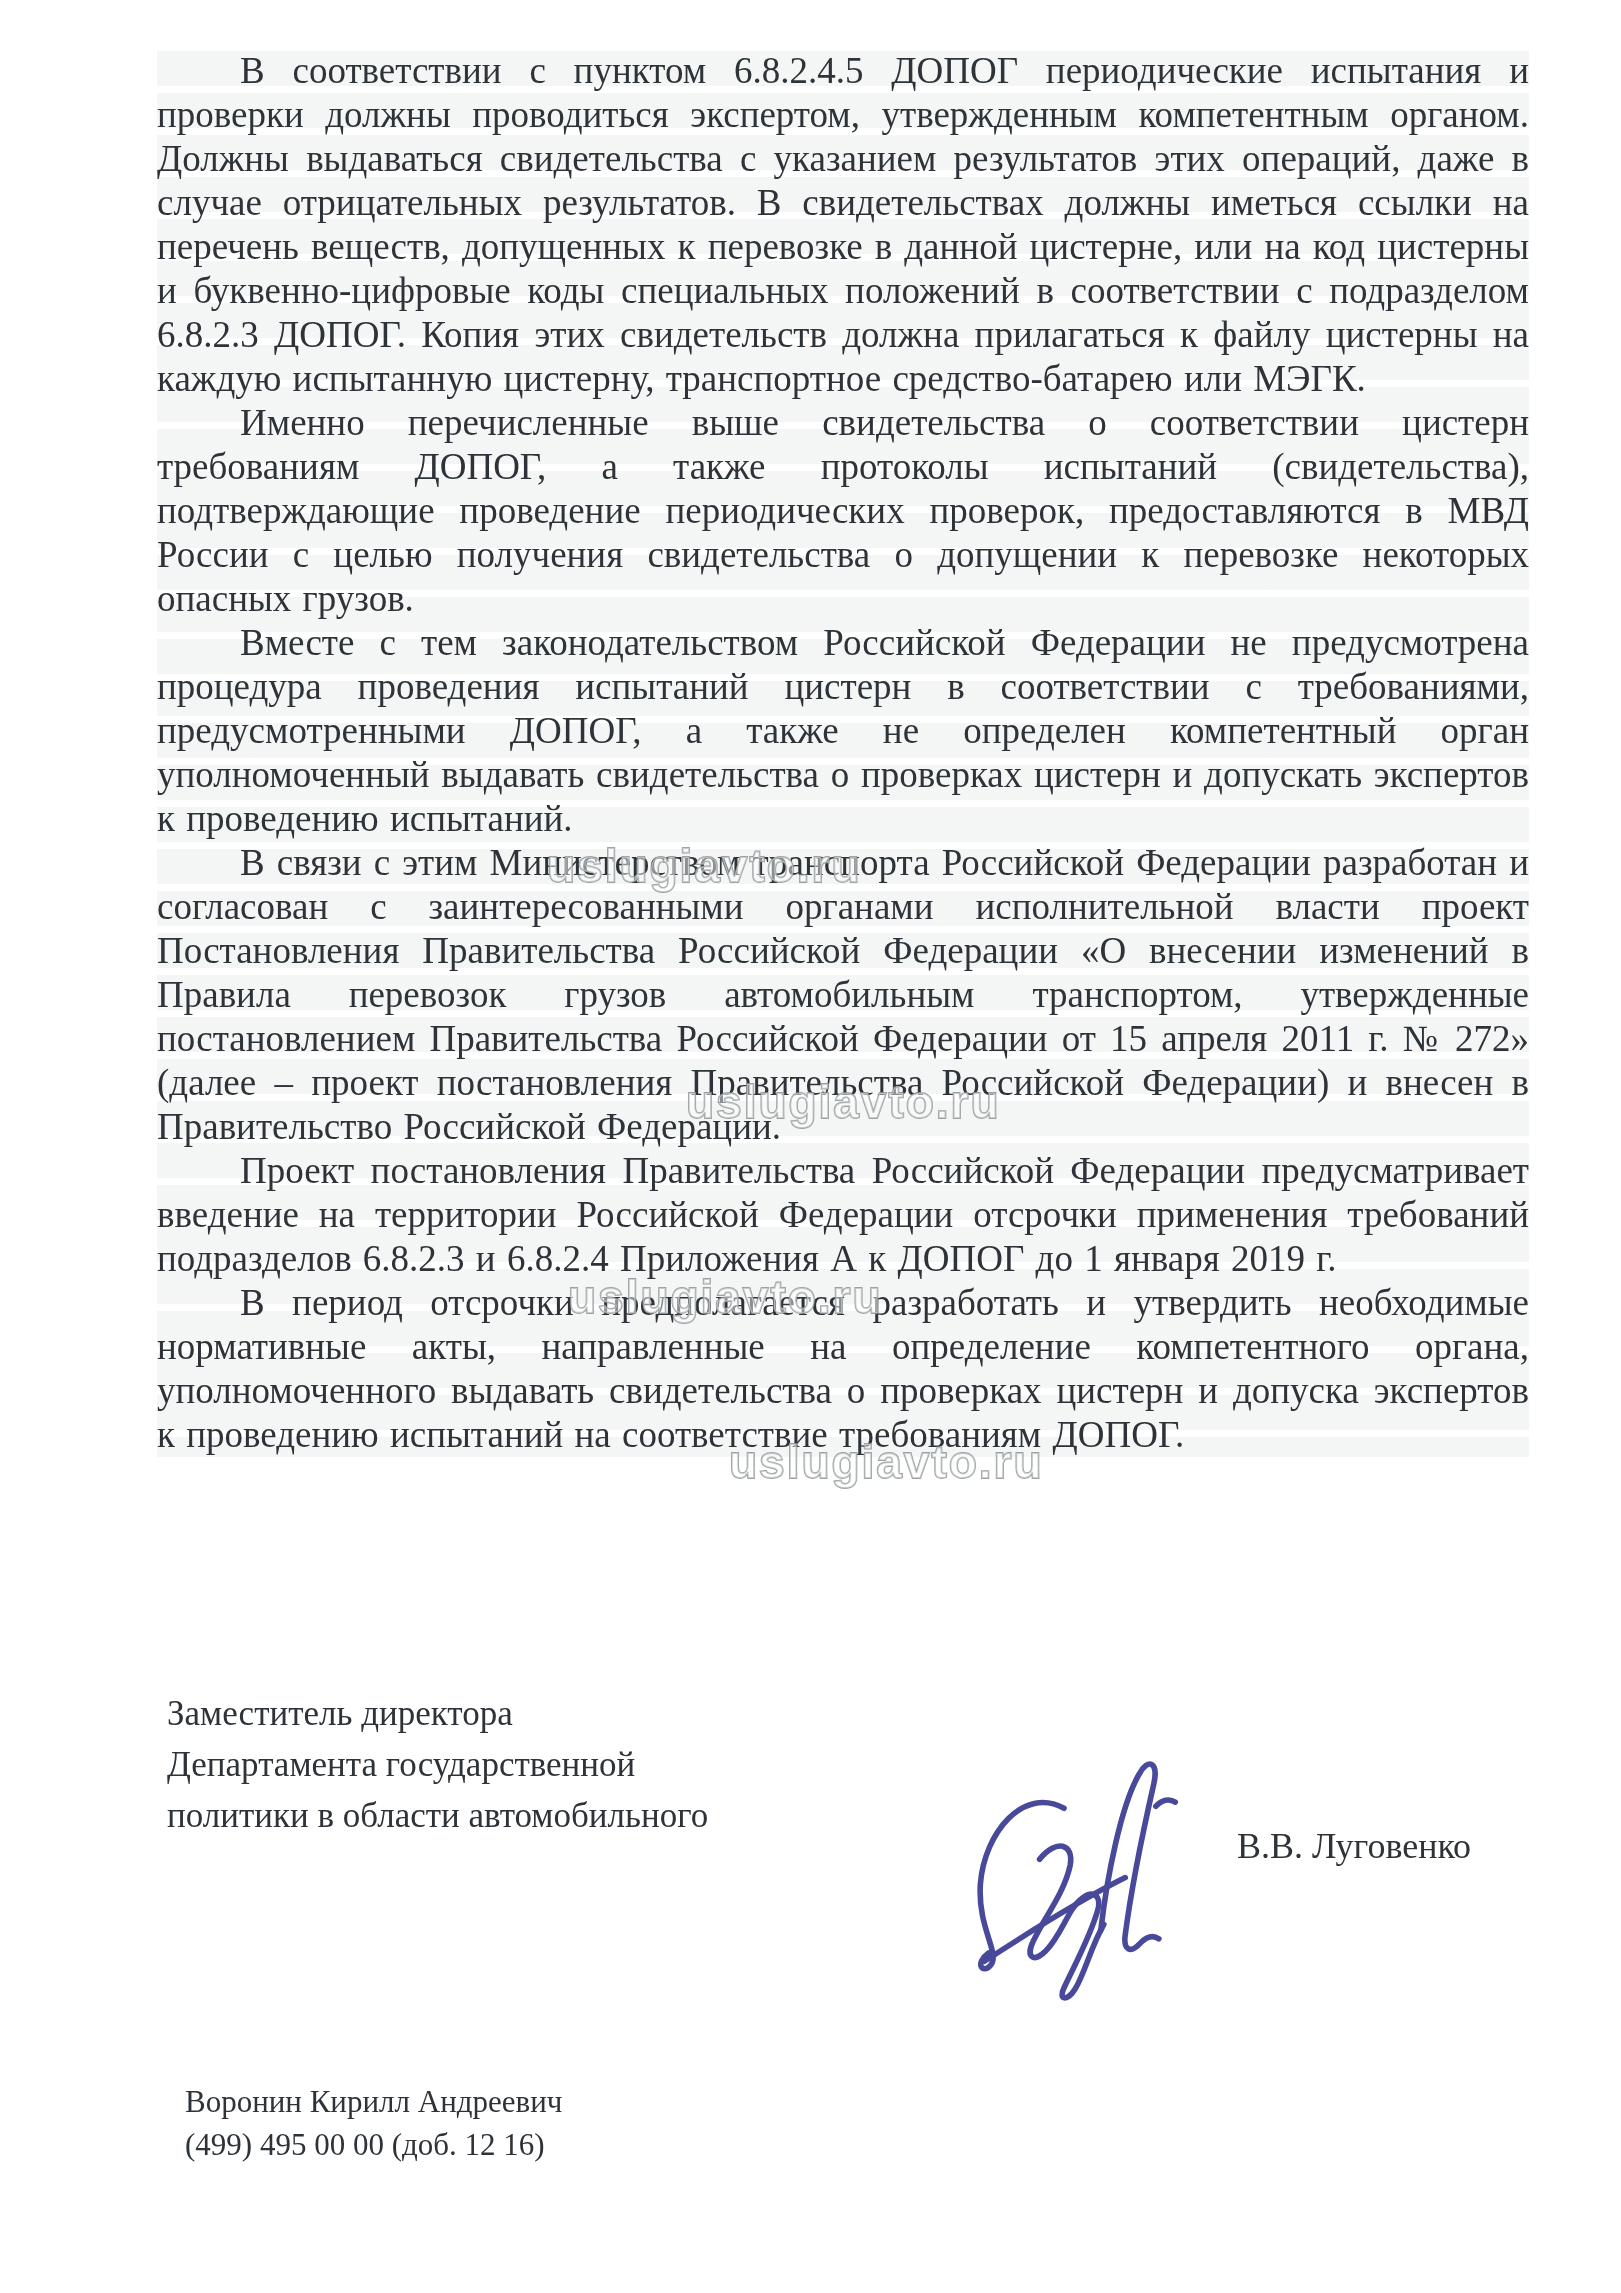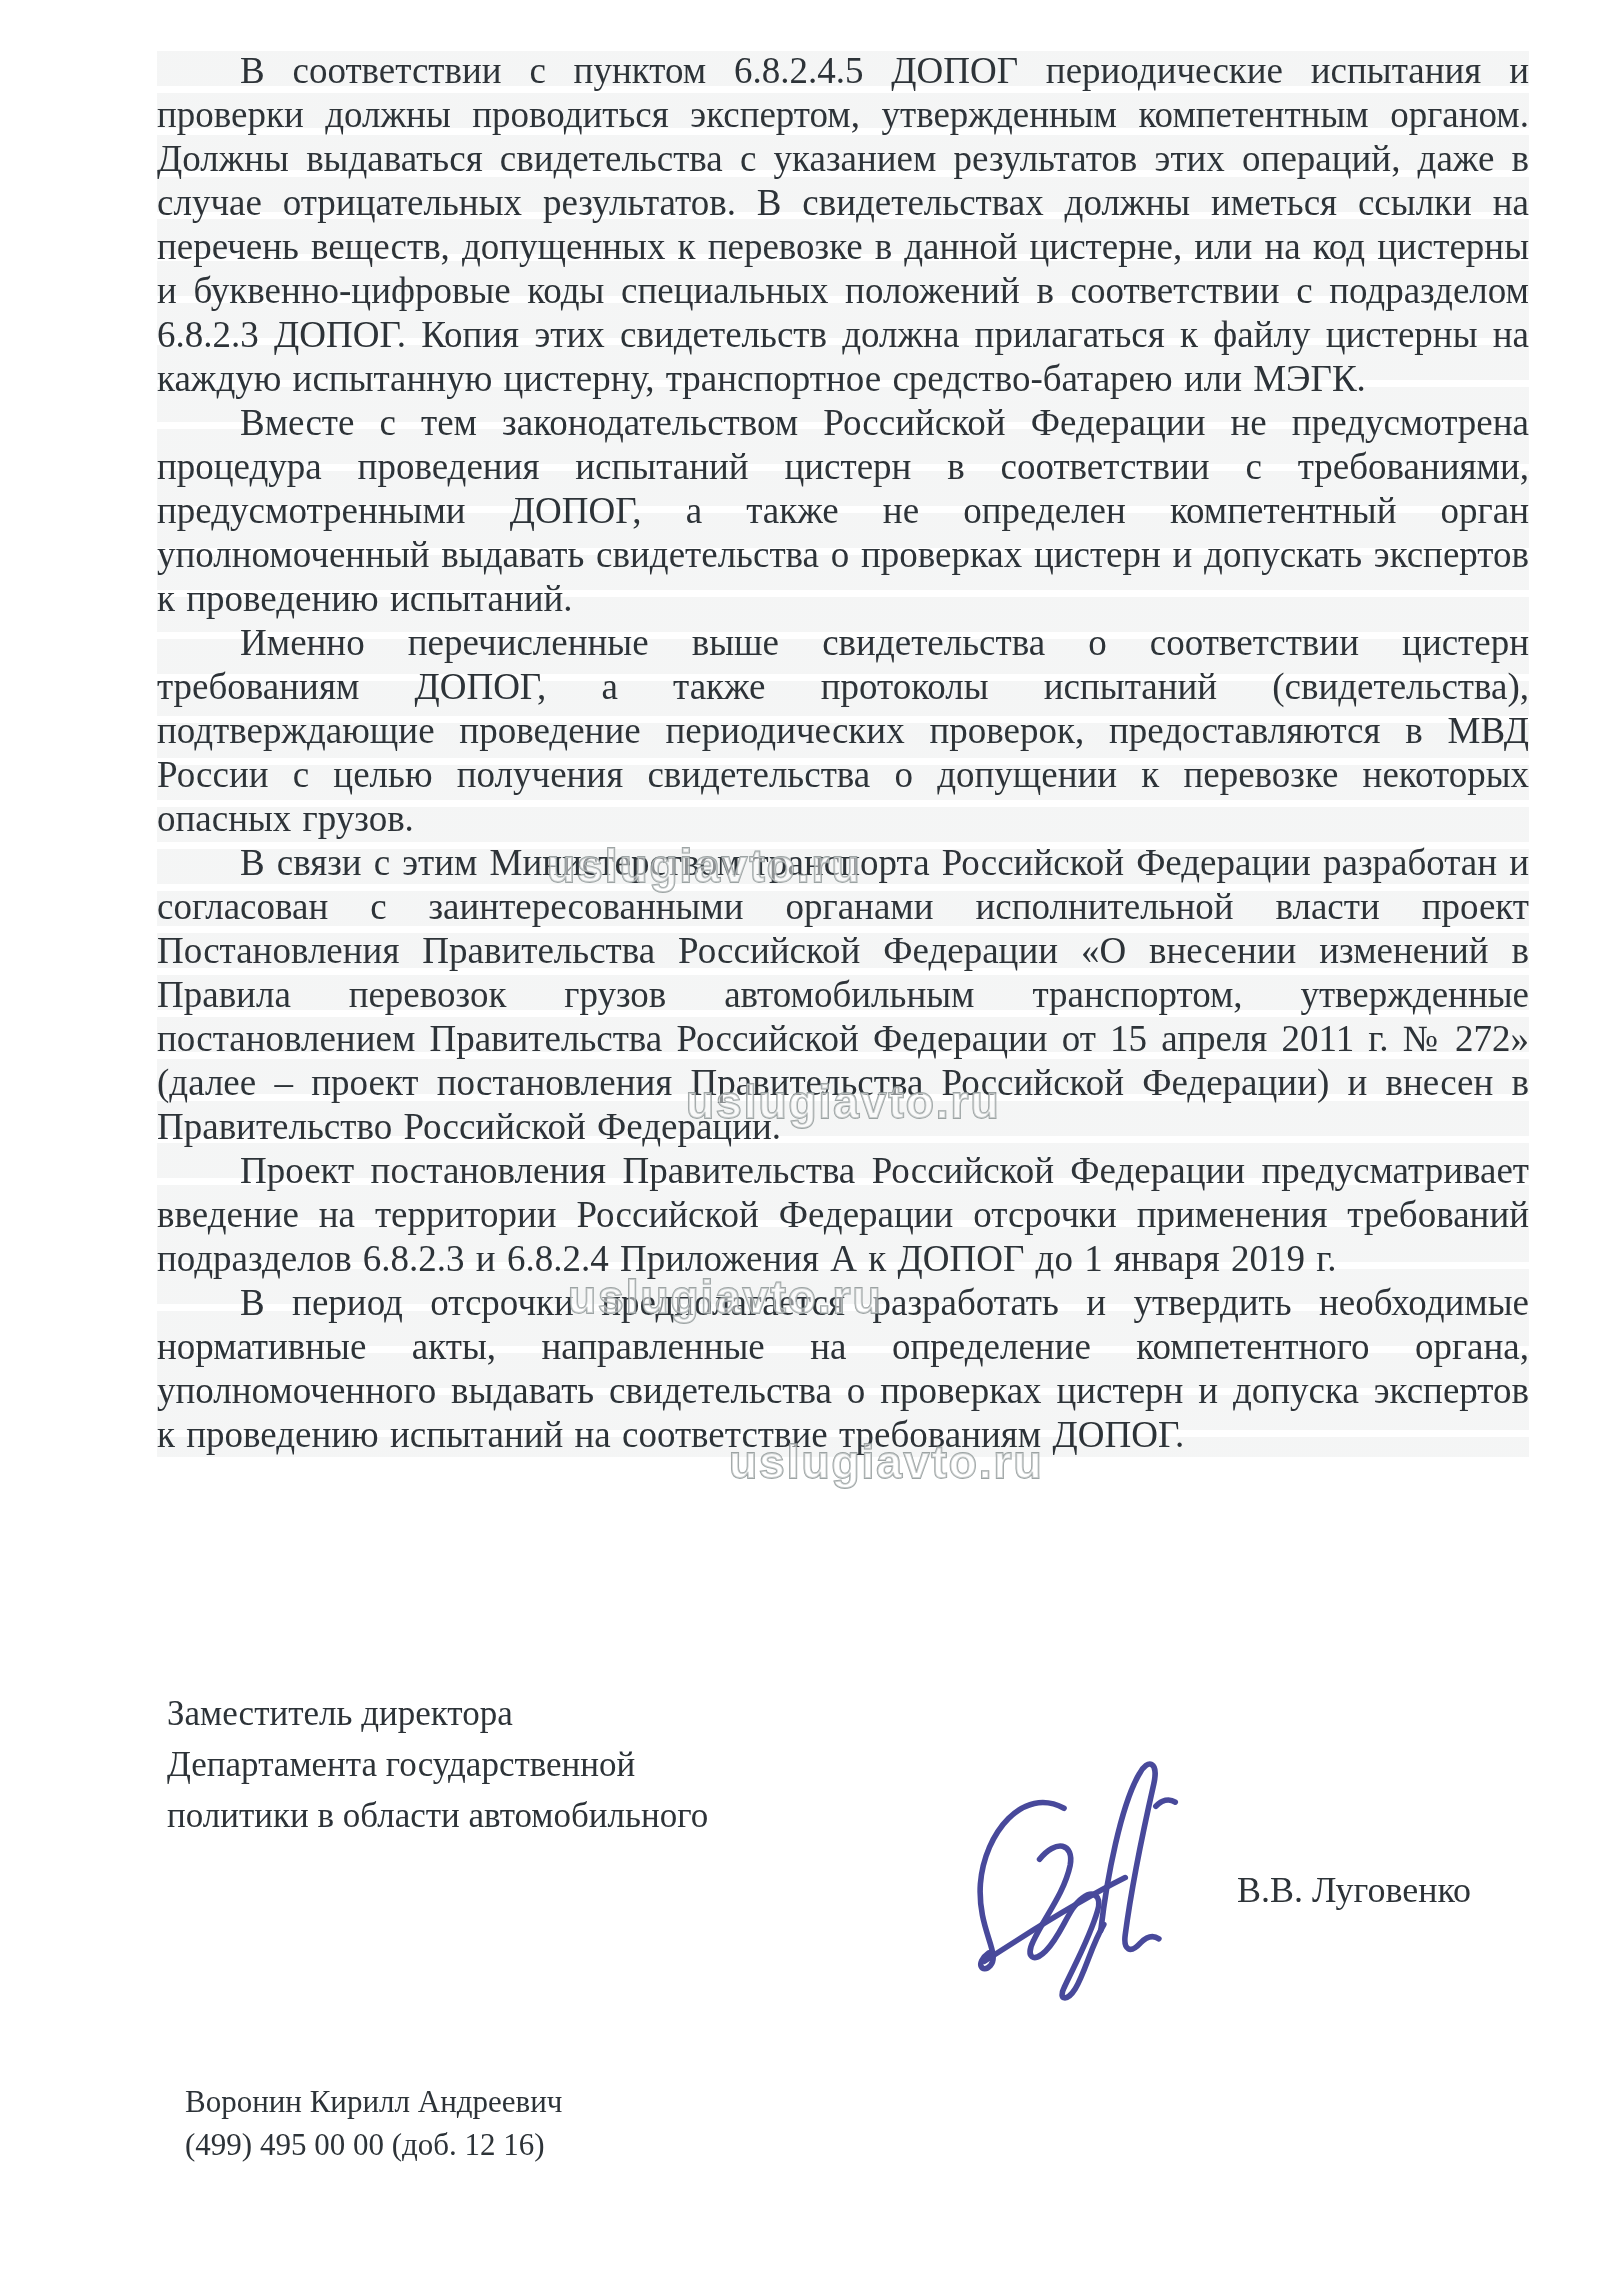--- a/index.html
+++ b/index.html
@@ -85,42 +85,41 @@
     overflow: visible;
   }
   
   .signer-name {
     position: absolute;
     left: 1237px;
     top: 1825px;
     font-size: 36px;
     color: #2d3338;
     white-space: nowrap;
-    margin-top: 44px;
   }
   
   .contact {
     position: absolute;
     left: 165px;
     top: 2080px;
     font-size: 31px;
     line-height: 43px;
     color: #2d3338;
     margin-left: 20px;
   }
 </style>
 </head>
 <body>
 
 <div class="page">
 
   <div class="doc-text">
     <p>В соответствии с пунктом 6.8.2.4.5 ДОПОГ периодические испытания и проверки должны проводиться экспертом, утвержденным компетентным органом. Должны выдаваться свидетельства с указанием результатов этих операций, даже в случае отрицательных результатов. В свидетельствах должны иметься ссылки на перечень веществ, допущенных к перевозке в данной цистерне, или на код цистерны и буквенно-цифровые коды специальных положений в соответствии с подразделом 6.8.2.3 ДОПОГ. Копия этих свидетельств должна прилагаться к файлу цистерны на каждую испытанную цистерну, транспортное средство-батарею или МЭГК.</p>
+    <p>Именно перечисленные выше свидетельства о соответствии цистерн требованиям ДОПОГ, а также протоколы испытаний (свидетельства), подтверждающие проведение периодических проверок, предоставляются в МВД России с целью получения свидетельства о допущении к перевозке некоторых опасных грузов.</p>
     <p>Вместе с тем законодательством Российской Федерации не предусмотрена процедура проведения испытаний цистерн в соответствии с требованиями, предусмотренными ДОПОГ, а также не определен компетентный орган уполномоченный выдавать свидетельства о проверках цистерн и допускать экспертов к проведению испытаний.</p>
-    <p>Именно перечисленные выше свидетельства о соответствии цистерн требованиям ДОПОГ, а также протоколы испытаний (свидетельства), подтверждающие проведение периодических проверок, предоставляются в МВД России с целью получения свидетельства о допущении к перевозке некоторых опасных грузов.</p>
     <p>В связи с этим Министерством транспорта Российской Федерации разработан и согласован с заинтересованными органами исполнительной власти проект Постановления Правительства Российской Федерации «О внесении изменений в Правила перевозок грузов автомобильным транспортом, утвержденные постановлением Правительства Российской Федерации от 15 апреля 2011 г. № 272» (далее – проект постановления Правительства Российской Федерации) и внесен в Правительство Российской Федерации.</p>
     <p>Проект постановления Правительства Российской Федерации предусматривает введение на территории Российской Федерации отсрочки применения требований подразделов 6.8.2.3 и 6.8.2.4 Приложения А к ДОПОГ до 1 января 2019 г.</p>
     <p>В период отсрочки предполагается разработать и утвердить  необходимые нормативные акты, направленные на определение компетентного органа, уполномоченного выдавать свидетельства о проверках цистерн и допуска экспертов к проведению испытаний на соответствие требованиям ДОПОГ.</p>
   </div>
 
   <svg class="wm" style="left:547px; top:839px;" viewBox="0 0 345 58">
     <text x="0" y="44">uslugiavto.ru</text>
   </svg>
   <svg class="wm" style="left:686px; top:1075px;" viewBox="0 0 345 58">
     <text x="0" y="44">uslugiavto.ru</text>

